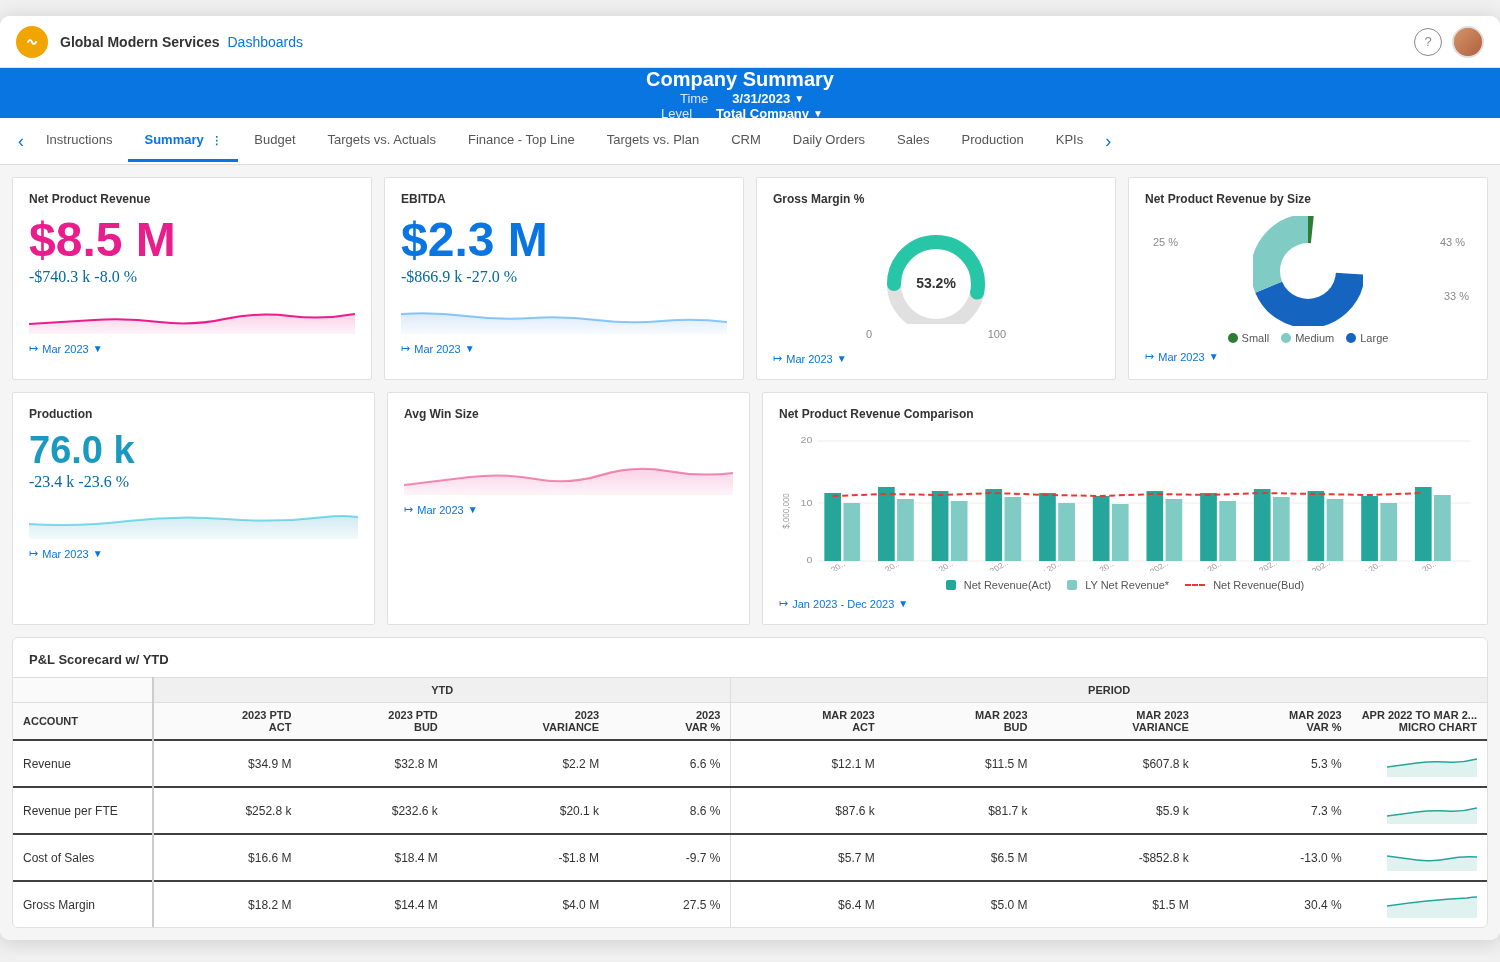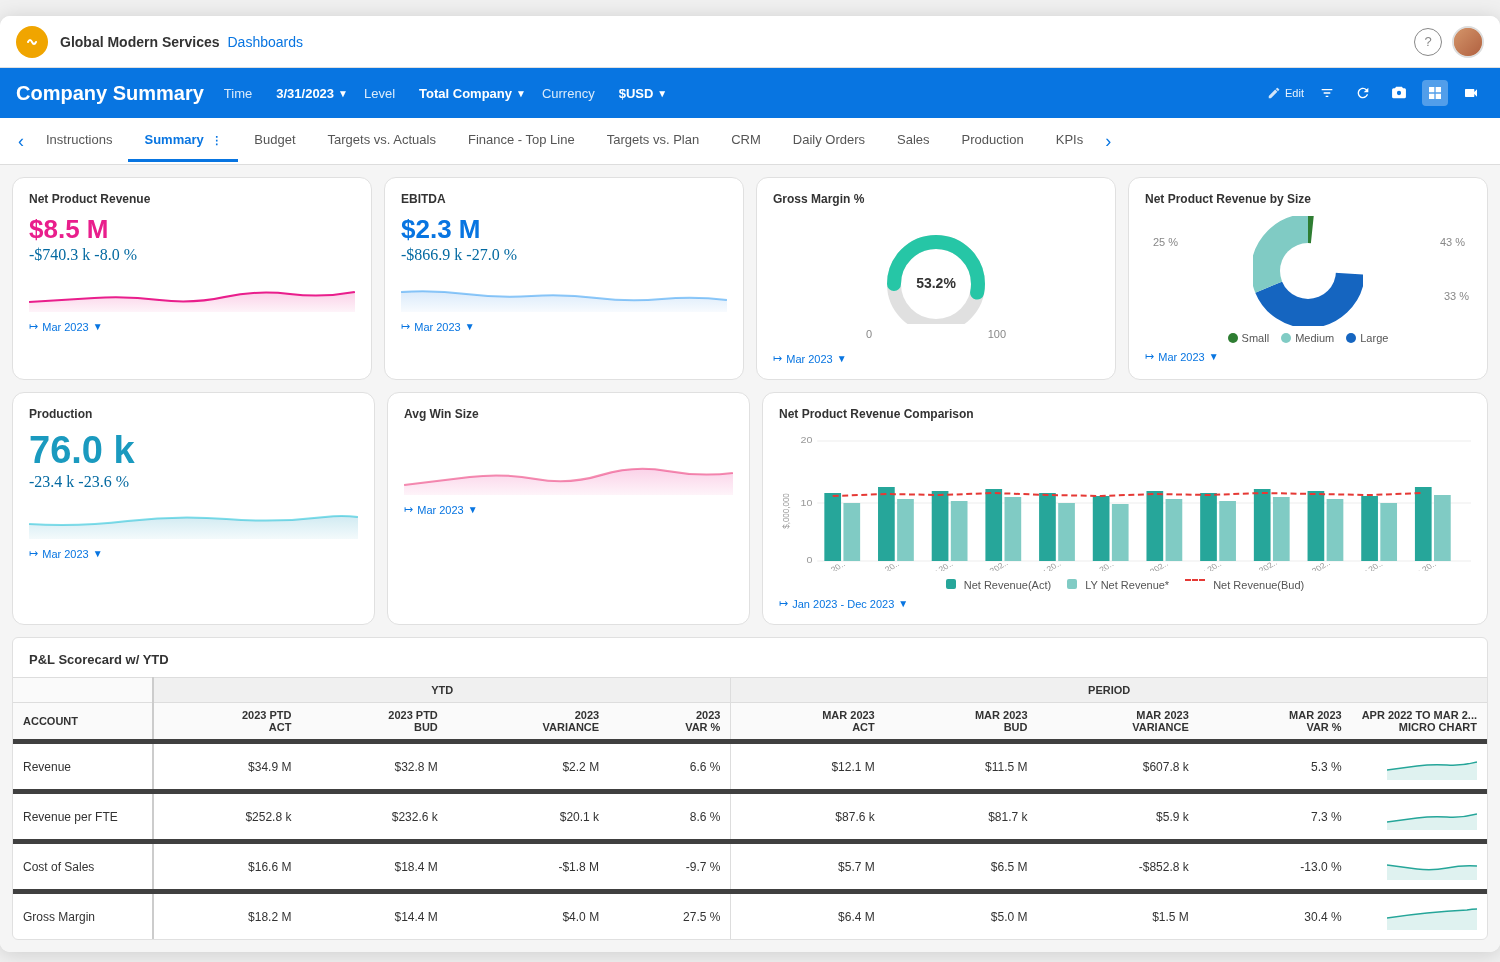--- a/index.html
+++ b/index.html
@@ -11,21 +11,21 @@
     .top-nav { background: #fff; display: flex; align-items: center; padding: 8px 16px; border-bottom: 1px solid #e0e0e0; height: 52px; }
     .workday-logo { width: 32px; height: 32px; background: #f0a500; border-radius: 50%; display: flex; align-items: center; justify-content: center; color: white; font-weight: bold; font-size: 14px; margin-right: 12px; flex-shrink: 0; }
     .nav-company { font-weight: 600; color: #333; margin-right: 8px; font-size: 14px; }
     .nav-dashboards { color: #0875e1; font-size: 14px; cursor: pointer; }
     .nav-spacer { flex: 1; }
     .nav-help { width: 28px; height: 28px; border-radius: 50%; border: 1.5px solid #888; display: flex; align-items: center; justify-content: center; color: #888; font-size: 13px; cursor: pointer; margin-right: 10px; }
     .nav-avatar { width: 32px; height: 32px; border-radius: 50%; background: #c97e4e; border: 2px solid #ddd; overflow: hidden; display: flex; align-items: center; justify-content: center; }
     .nav-avatar-img { width: 100%; height: 100%; background: linear-gradient(135deg, #d4956a, #b06040); border-radius: 50%; }
 
     
-    .header-bar { background: #0875e1; color: white; display: flex; align-items: center; padding: 0 16px; height: 50px; }
+    .header-bar { background: #0875e1; color: white; display: flex; align-items: center; padding: 0 16px; height: 50px; flex-direction: column; }
     .header-title { font-size: 20px; font-weight: 700; margin-right: 20px; }
     .header-param { display: flex; align-items: center; margin-right: 16px; font-size: 13px; gap: 18px; }
     .header-param-label { opacity: 0.85; margin-right: 6px; }
     .header-param-value { font-weight: 600; display: flex; align-items: center; cursor: pointer; }
     .header-param-value .chevron { margin-left: 4px; font-size: 10px; }
     .header-spacer { flex: 1; }
     .header-actions { display: flex; align-items: center; gap: 10px; }
     .header-action-btn { color: white; opacity: 0.9; cursor: pointer; display: flex; align-items: center; font-size: 11px; gap: 4px; }
     .header-action-icon { width: 26px; height: 26px; display: flex; align-items: center; justify-content: center; border-radius: 4px; cursor: pointer; }
     .header-action-icon.active { background: rgba(255,255,255,0.3); }
@@ -39,25 +39,25 @@
     .tab-item .tab-menu { color: #0875e1; margin-left: 4px; font-size: 11px; }
 
     
     .main-content { background: #f5f5f5; padding: 12px; }
 
     
     .cards-row { display: grid; gap: 12px; margin-bottom: 12px; }
     .cards-row-4 { grid-template-columns: 1fr 1fr 1fr 1fr; }
     .cards-row-3 { grid-template-columns: 1fr 1fr 2fr; }
 
-    .card { background: #fff; border-radius: 12px; border: 1px solid #e0e0e0; padding: 14px 16px; }
+    .card { background: #fff; border-radius: 2px; border: 1px solid #e0e0e0; padding: 14px 16px; }
     .card-title { font-size: 12px; font-weight: 600; color: #333; margin-bottom: 10px; }
 
     
-    .metric-value { font-size: 26px; font-weight: 700; margin-bottom: 4px; line-height: 1; }
+    .metric-value { font-size: 48px; font-weight: 700; margin-bottom: 4px; line-height: 1; }
     .metric-value.pink { color: #e91e8c; }
     .metric-value.blue { color: #0875e1; }
     .metric-value.teal { color: #1a9abf; }
     .metric-delta { font-size: 16px; color: #0369a1; margin-bottom: 8px; font-family: Liberation Serif, serif; }
     .metric-chart { height: 40px; margin-bottom: 8px; }
     .card-footer { font-size: 11px; color: #0875e1; display: flex; align-items: center; cursor: pointer; margin-top: 4px; }
     .card-footer .arrow { margin-right: 4px; }
 
     
     svg.sparkline { width: 100%; height: 40px; }
@@ -68,29 +68,29 @@
 
     
     .legend { display: flex; justify-content: center; gap: 12px; margin-top: 6px; flex-wrap: wrap; }
     .legend-item { display: flex; align-items: center; gap: 4px; font-size: 11px; color: #555; }
     .legend-dot { width: 10px; height: 10px; border-radius: 50%; }
 
     
     .bar-chart-area { height: 140px; position: relative; }
     .bar-chart-svg { width: 100%; height: 100%; }
     .chart-legend { display: flex; justify-content: center; gap: 16px; margin-top: 8px; font-size: 11px; color: #555; }
-    .chart-legend-item { display: flex; align-items: flex-start; gap: 8px; }
+    .chart-legend-item { display: flex; align-items: center; gap: 8px; }
     .legend-line { width: 20px; height: 3px; }
     .legend-sq { width: 10px; height: 10px; border-radius: 2px; }
 
     
     .pl-section { background: #fff; border-radius: 6px; border: 1px solid #e0e0e0; padding: 14px 0 0 0; }
     .pl-title { font-size: 13px; font-weight: 700; color: #333; padding: 0 16px 10px; }
     .pl-table { width: 100%; border-collapse: collapse; font-size: 12px; }
-    .pl-table th, .pl-table td { padding: 6px 10px; text-align: right; border-top: 5px solid #404040; white-space: nowrap; }
+    .pl-table th, .pl-table td { padding: 6px 10px; text-align: right; border-top: 2px solid #404040; white-space: nowrap; }
     .pl-table th { font-size: 11px; font-weight: 600; color: #333; background: #fafafa; border-top: 1px solid #ddd; }
     .pl-table td:first-child, .pl-table th:first-child { text-align: left; border-right: 2px solid #ccc; width: 140px; }
     .pl-table td { color: #333; }
     .group-header { text-align: center !important; font-weight: 700; font-size: 12px; color: #555; background: #f0f0f0 !important; border-bottom: 1px solid #ddd; }
     .col-separator { border-left: 1px solid #ddd; }
     .micro-chart-cell { width: 100px; }
     .mini-svg { width: 90px; height: 30px; }
 
     
     .footer { background: #fff; padding: 8px 16px; font-size: 11px; color: #888; border-top: 1px solid #eee; display: flex; gap: 8px; align-items: center; }

